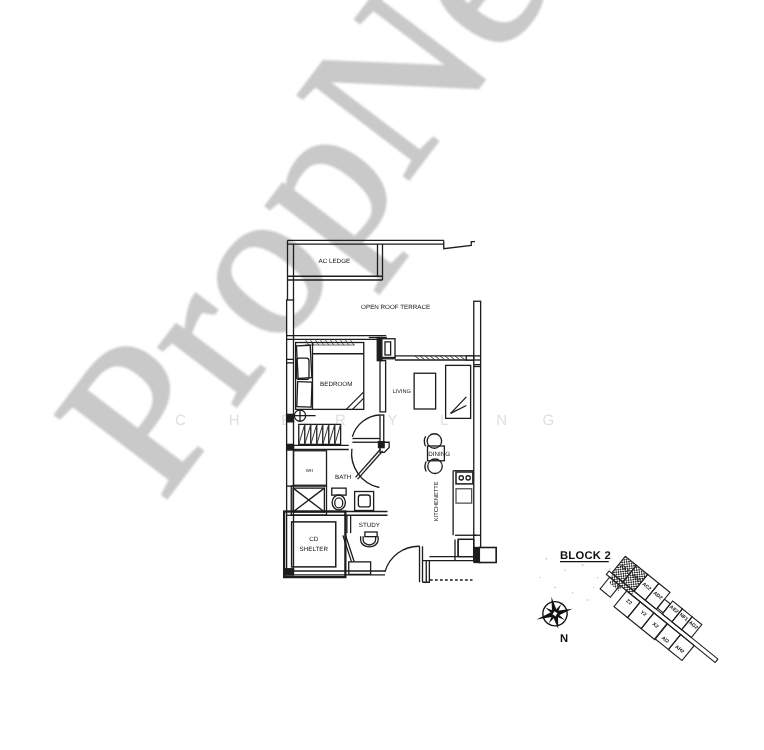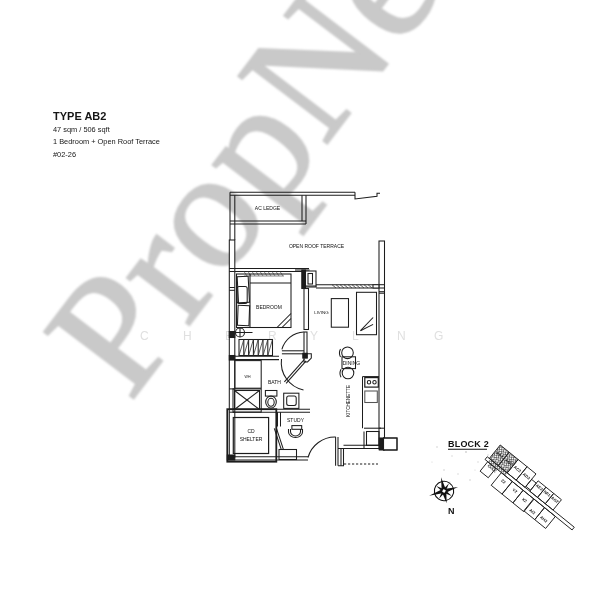--- a/index.html
+++ b/index.html
@@ -28,26 +28,20 @@
         <text x="183" y="340">H</text>
         <text x="225" y="340">E</text>
       <text x="268" y="340">R</text>
         <text x="310" y="340">Y</text>
         <text x="352" y="340">L</text>
       <text x="397" y="340">N</text>
         <text x="434" y="340">G</text>
     </g>
   </svg>
 
-  <div id="title">
-    <h1>TYPE AB2</h1>
-    <div>47 sqm / 506 sqft</div>
-    <div>1 Bedroom + Open Roof Terrace</div>
-    <div>#02-26</div>
-  </div>
 
   <svg id="plan" class="wm" width="611" height="600">
     <g stroke="#1d1d1d" stroke-width="1.05" fill="none">
 
       <line x1="230" y1="192.3" x2="355" y2="192.3"></line>
       <line x1="230" y1="195.3" x2="355" y2="195.3"></line>
 
       <polyline points="355,192.3 355,199 377,196.3 377,193.3 380,193.3"></polyline>
 
       <line x1="230" y1="192.3" x2="230" y2="240"></line>

